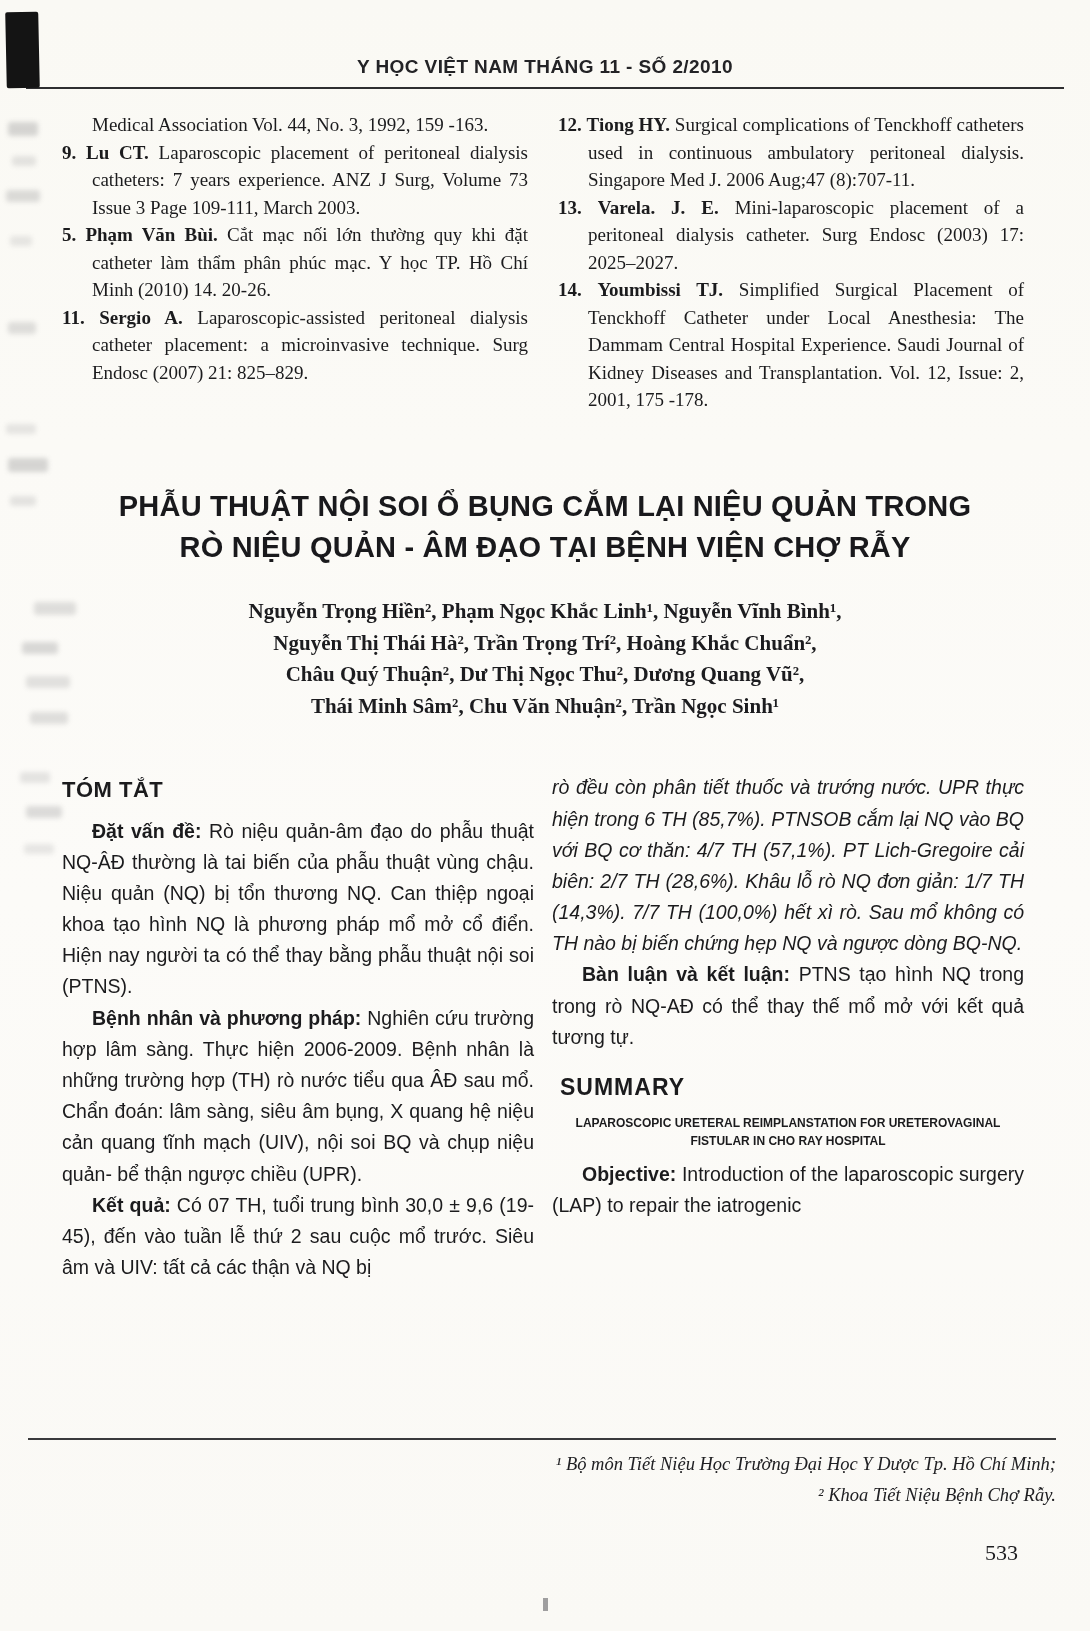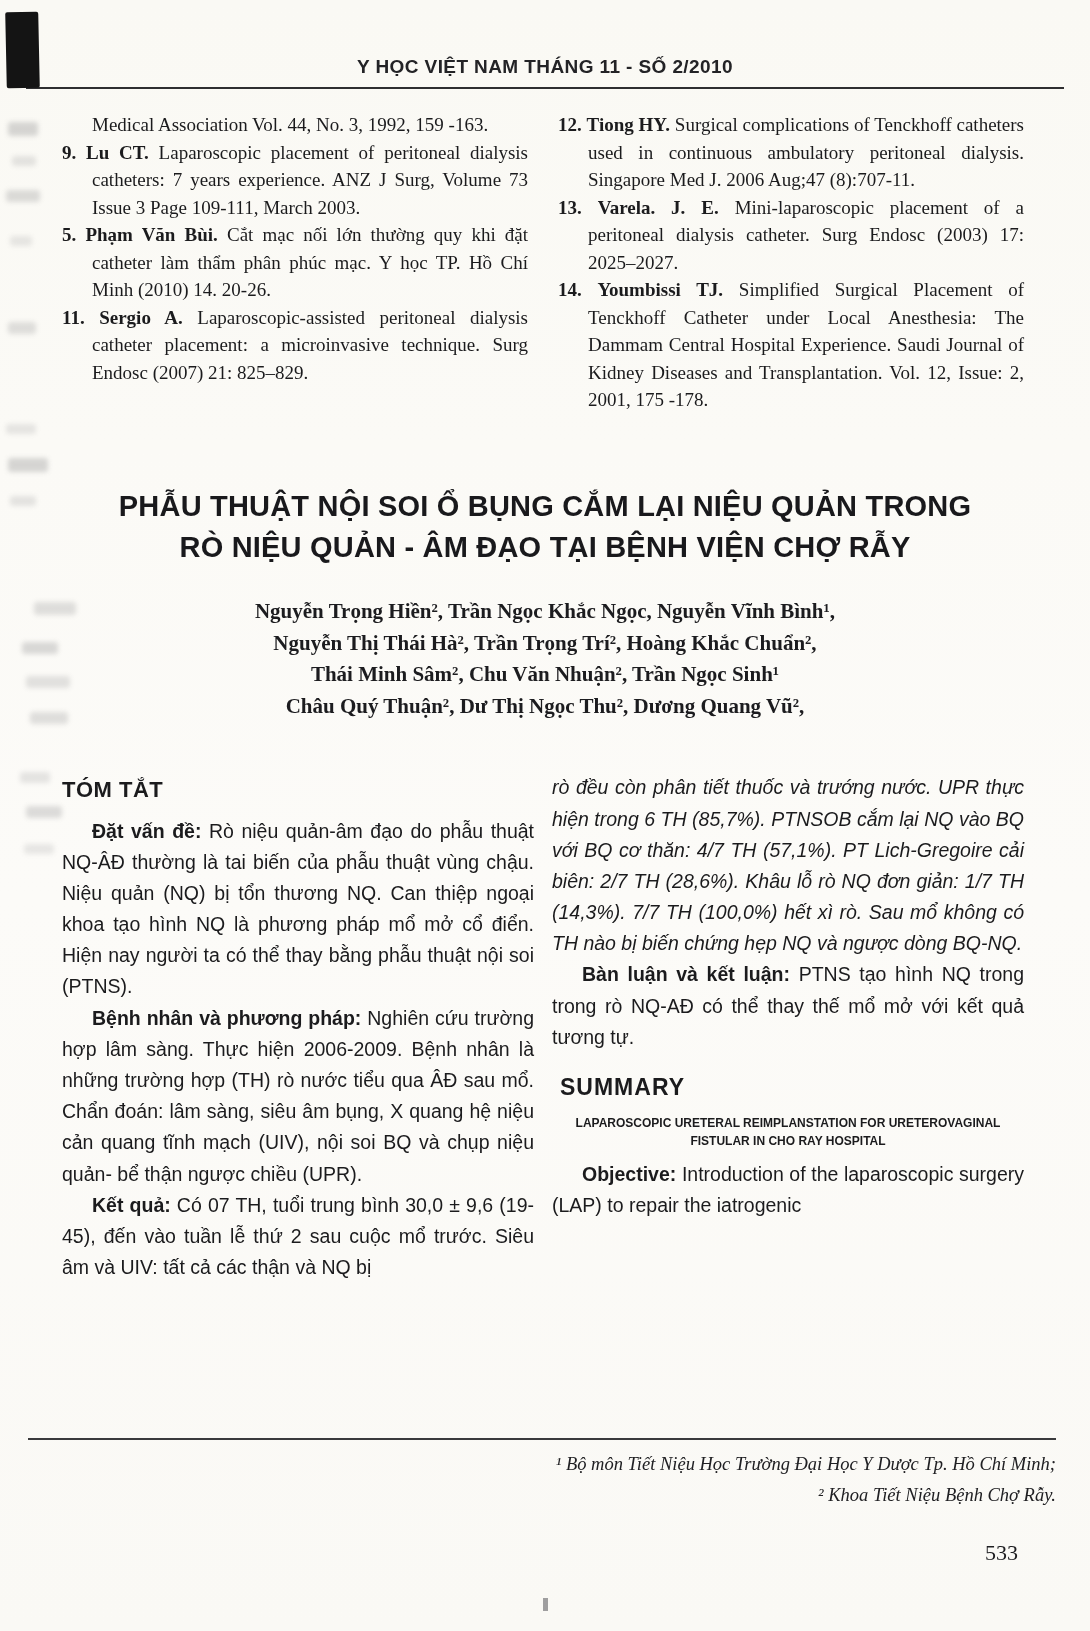--- a/index.html
+++ b/index.html
@@ -186,24 +186,24 @@
       </div>
     </div>
   </div>
 
   <div class="title-block">
     <div class="article-title">
       <div>PHẪU THUẬT NỘI SOI Ổ BỤNG CẮM LẠI NIỆU QUẢN TRONG</div>
       <div>RÒ NIỆU QUẢN - ÂM ĐẠO TẠI BỆNH VIỆN CHỢ RẪY</div>
     </div>
     <div class="authors">
-      <div>Nguyễn Trọng Hiền², Trần Ngọc Khắc Ngọc, Nguyễn Vĩnh Bình¹,</div>
+      <div>Nguyễn Trọng Hiền², Phạm Ngọc Khắc Linh¹, Nguyễn Vĩnh Bình¹,</div>
       <div>Nguyễn Thị Thái Hà², Trần Trọng Trí², Hoàng Khắc Chuẩn²,</div>
+      <div>Châu Quý Thuận², Dư Thị Ngọc Thu², Dương Quang Vũ²,</div>
       <div>Thái Minh Sâm², Chu Văn Nhuận², Trần Ngọc Sinh¹</div>
-      <div>Châu Quý Thuận², Dư Thị Ngọc Thu², Dương Quang Vũ²,</div>
     </div>
   </div>
 
   <div class="body-cols">
     <div class="col">
       <h2 class="section-heading">TÓM TẮT</h2>
       <p><b class="lead">Đặt vấn đề:</b><span> Rò niệu quản-âm đạo do phẫu thuật NQ-ÂĐ thường là tai biến của phẫu thuật vùng chậu. Niệu quản (NQ) bị tổn thương NQ. Can thiệp ngoại khoa tạo hình NQ là phương pháp mổ mở cổ điển. Hiện nay người ta có thể thay bằng phẫu thuật nội soi (PTNS).</span></p>
       <p><b class="lead">Bệnh nhân và phương pháp:</b><span> Nghiên cứu trường hợp lâm sàng. Thực hiện 2006-2009. Bệnh nhân là những trường hợp (TH) rò nước tiểu qua ÂĐ sau mổ. Chẩn đoán: lâm sàng, siêu âm bụng, X quang hệ niệu cản quang tĩnh mạch (UIV), nội soi BQ và chụp niệu quản- bể thận ngược chiều (UPR).</span></p>
       <p><b class="lead">Kết quả:</b><span> Có 07 TH, tuổi trung bình 30,0 ± 9,6 (19-45), đến vào tuần lễ thứ 2 sau cuộc mổ trước. Siêu âm và UIV: tất cả các thận và NQ bị</span></p>
     </div>

